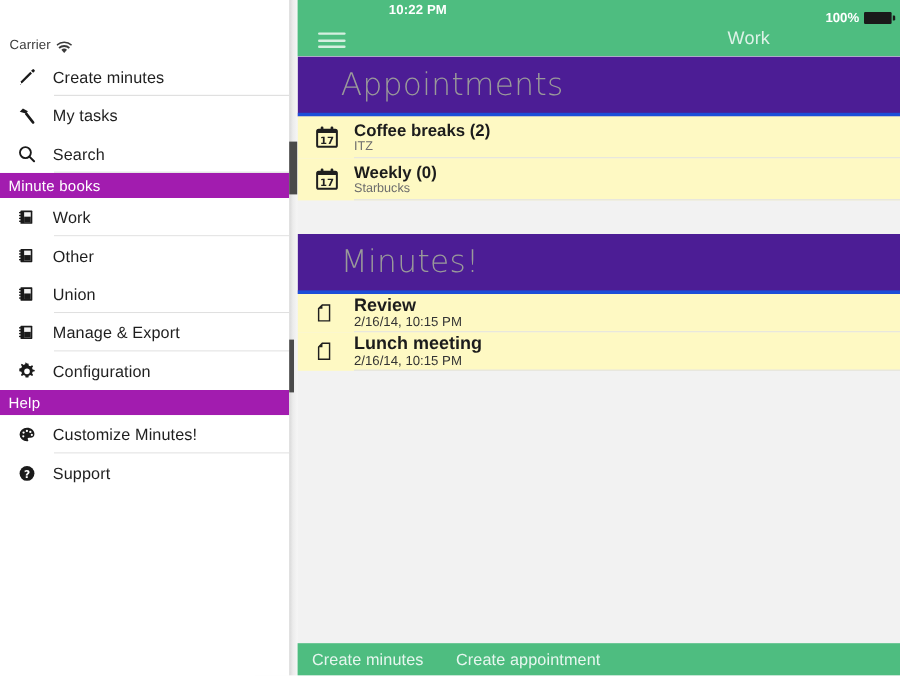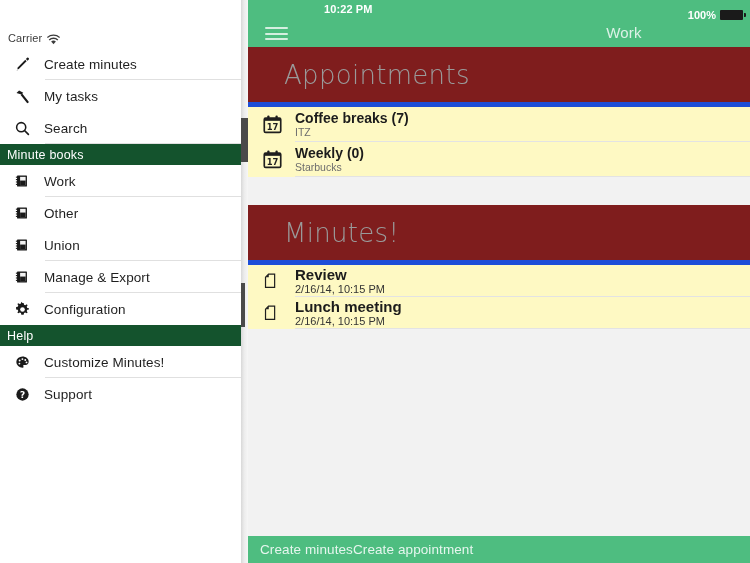--- a/index.html
+++ b/index.html
@@ -40,21 +40,21 @@
   }
   .side-row .lbl {
     font-size: 13.5px; color: #1f1f1f; letter-spacing: .1px;
   }
   .side-row.sep::after {
     content: ""; position: absolute; left: 45px; right: 0; bottom: 0;
     height: 1px; background: #e0e0e0;
   }
   .side-head {
     height: 21px;
-    background: #14532d;
+    background: #a21caf;
     color: #ffffff;
     display: flex; align-items: center;
     padding-left: 7px;
     font-size: 12.5px;
     letter-spacing: .2px;
   }
 
   
   #edge-shadow {
     position: absolute; left: 241px; top: 0; width: 7px; height: 563px;
@@ -110,24 +110,24 @@
   .hamburger span { display: block; height: 2px; background: #d5efe0; border-radius: 1px; }
   .nav-title {
     position: absolute; left: 0; right: 0; top: 4px;
     text-align: center; padding-left: 250px;
     font-size: 15px; color: #ddf2e7; letter-spacing: .2px;
   }
 
   .detail-body { height: 489px; background: #f2f2f2; overflow: hidden; position: relative; }
 
   .sec-head {
-    height: 60px; background: #7f1d1d;
+    height: 50px; background: #4c1d95;
     display: flex; align-items: center;
     padding-left: 36px;
-    border-bottom: 5px solid #1d4ed8;
+    border-bottom: 3px solid #1d4ed8;
   }
   .sec-head .t {
     font-size: 26px; color: #9a9a9a; font-weight: 300;
     letter-spacing: .3px;
     font-family: "DejaVu Sans", sans-serif;
   }
   .sec-spacer { height: 28px; background: #f2f2f2; }
 
   .item-row {
     position: relative;
@@ -154,21 +154,21 @@
   .toolbar {
     position: absolute; left: 0; bottom: 0;
     width: 502px; height: 27px;
     background: #4ebd80;
     display: flex; align-items: center;
   }
   .toolbar .tb-btn {
     font-size: 13.5px; color: #e6f6ee; letter-spacing: .1px;
   }
   .tb1 { margin-left: 12px; }
-  .tb2 { }
+  .tb2 { margin-left: 27px; }
 </style>
 </head>
 <body>
 
 <div id="app">
 
   <div id="sidebar">
 
     <div class="status-left">
       <span>Carrier</span>
@@ -353,21 +353,21 @@
         <span class="ico">
           <svg viewBox="0 0 24 24" width="21" height="21">
             <rect x="2.6" y="4.6" width="18.8" height="16.4" rx="1.6" fill="none" stroke="#1f1f1f" stroke-width="1.9"></rect>
             <rect x="2.6" y="4.6" width="18.8" height="3.2" fill="#1f1f1f"></rect>
             <rect x="6.0" y="1.6" width="2.6" height="4.2" rx="1.2" fill="#1f1f1f"></rect>
             <rect x="15.4" y="1.6" width="2.6" height="4.2" rx="1.2" fill="#1f1f1f"></rect>
             <text x="12" y="18.2" text-anchor="middle" font-family="DejaVu Sans, sans-serif" font-size="9.6" font-weight="bold" fill="#1f1f1f">17</text>
           </svg>
         </span>
         <span class="item-txt">
-          <span class="item-title">Coffee breaks (7)</span>
+          <span class="item-title">Coffee breaks (2)</span>
           <span class="item-sub">ITZ</span>
         </span>
       </div>
 
       <div class="item-row appt">
         <span class="ico">
           <svg viewBox="0 0 24 24" width="21" height="21">
             <rect x="2.6" y="4.6" width="18.8" height="16.4" rx="1.6" fill="none" stroke="#1f1f1f" stroke-width="1.9"></rect>
             <rect x="2.6" y="4.6" width="18.8" height="3.2" fill="#1f1f1f"></rect>
             <rect x="6.0" y="1.6" width="2.6" height="4.2" rx="1.2" fill="#1f1f1f"></rect>

